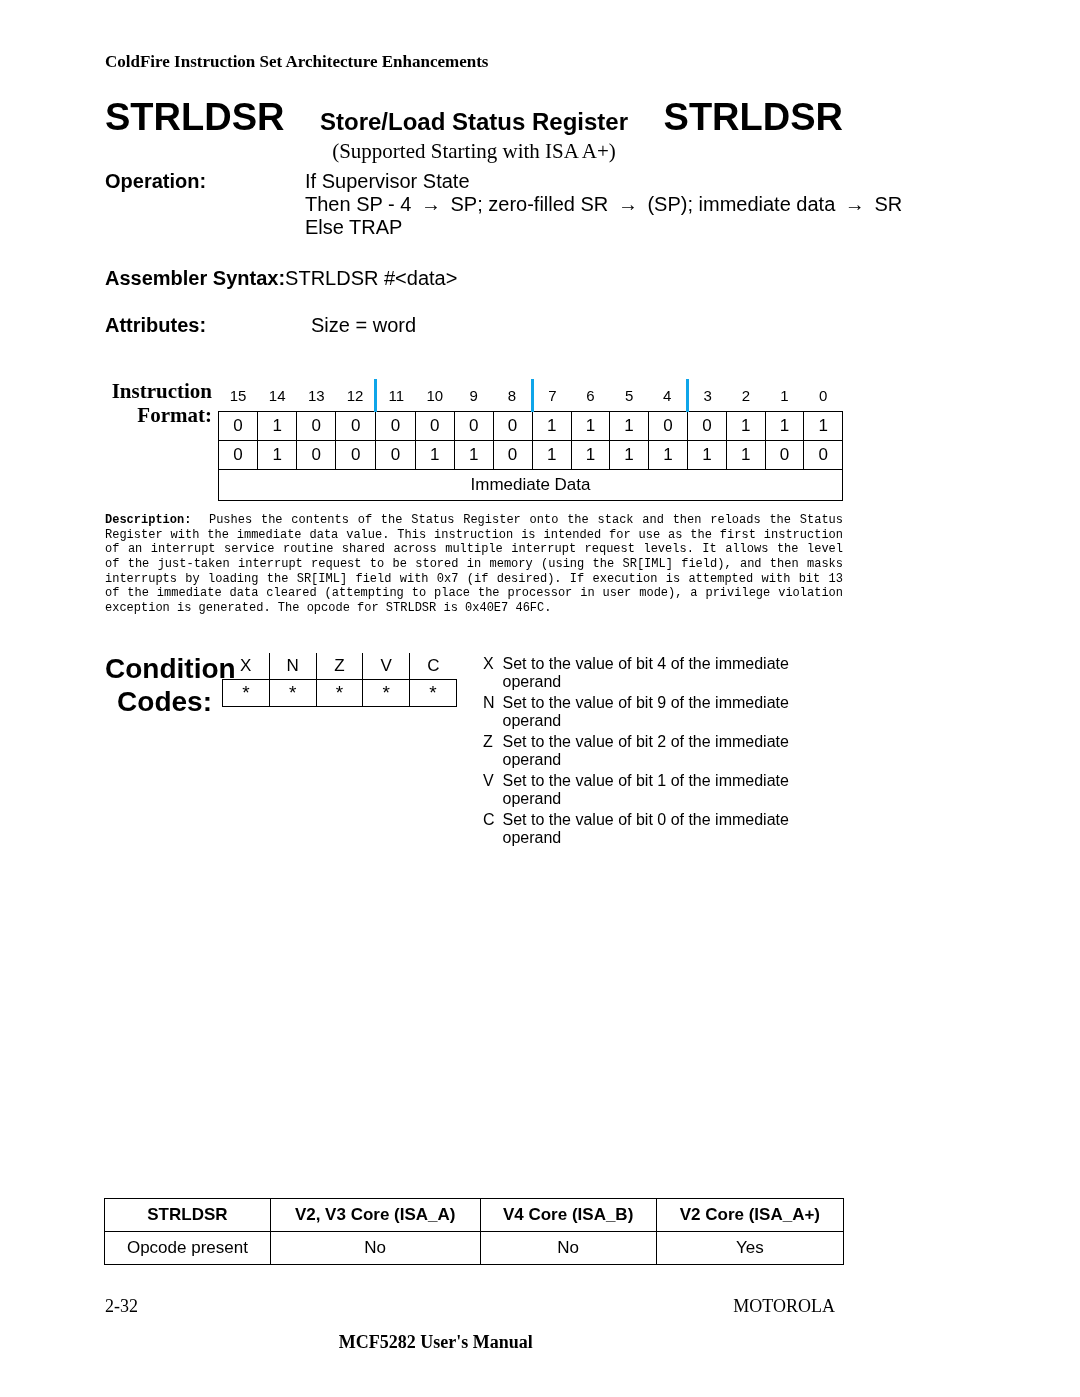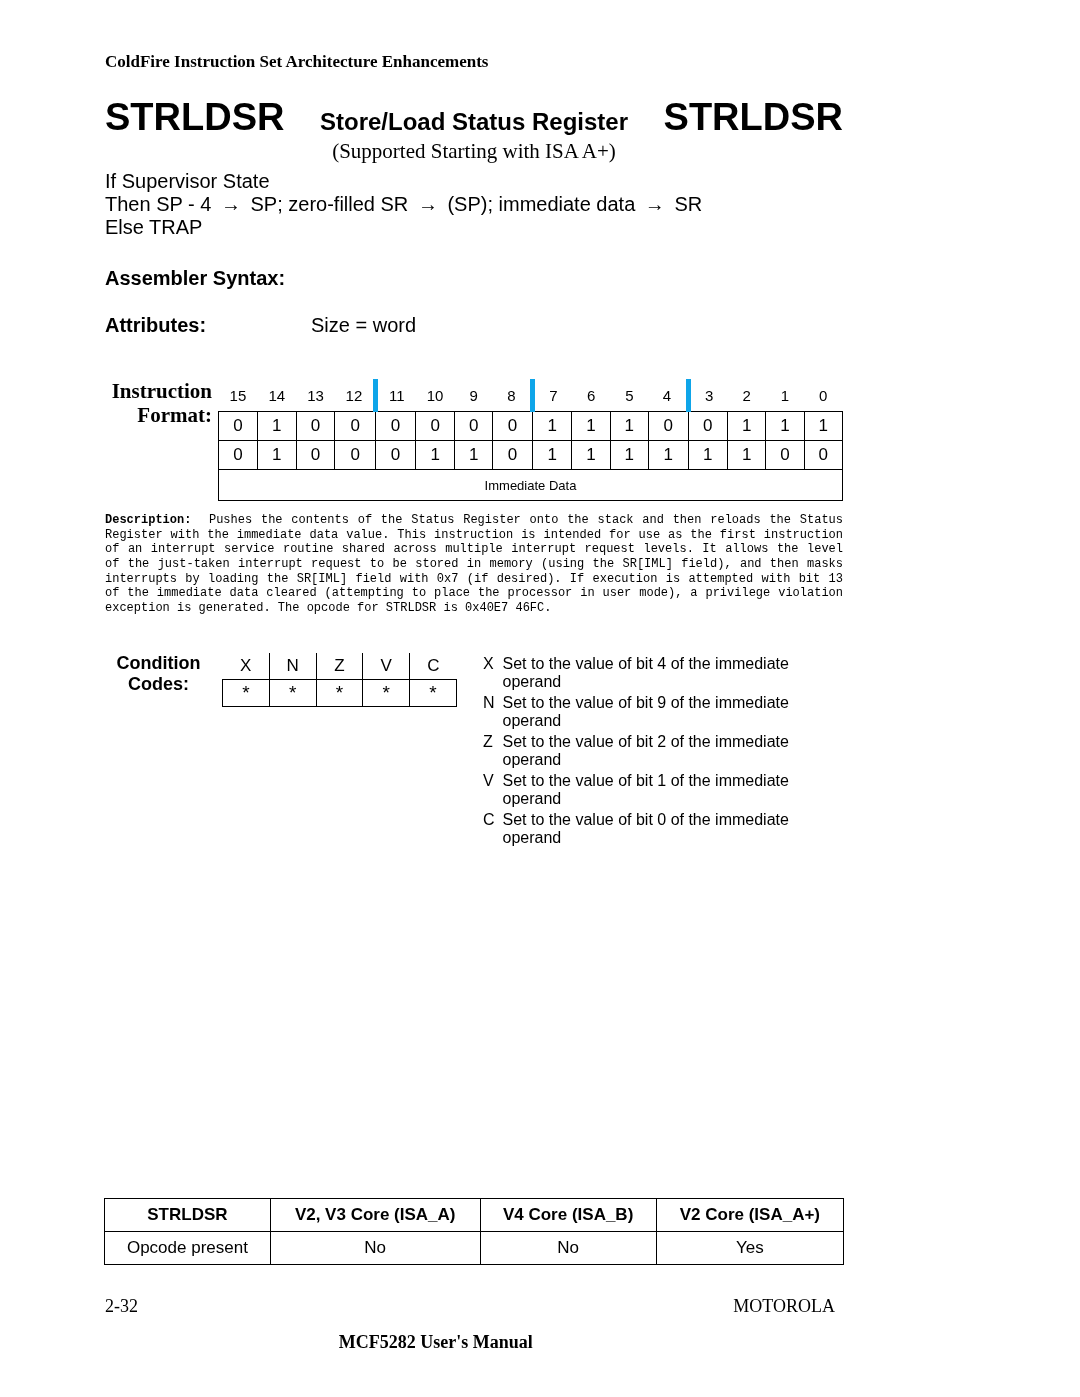--- a/index.html
+++ b/index.html
@@ -98,46 +98,46 @@
     font-size: 17px;
   }
   .fmt-bitnum td {
     font-size: 15px;
     height: 30px;
     vertical-align: middle;
   }
   .bd { border: 1px solid #000; }
   
   .bitnum-cell { border-top: none; border-left: none; }
-  .tick-left { border-left: 5px solid #0ea5e9; }
-  .imm-row td { height: 28px; font-size: 13px; margin-top: 11px; }
+  .tick-left { border-left: 3px solid #0ea5e9; }
+  .imm-row td { height: 28px; font-size: 17px; margin-top: 11px; }
 
   
   .desc {
     font-family: Liberation Mono, monospace;
     font-size: 12px;
     margin-top: 12px;
     line-height: 1.22;
     text-align: justify;
   }
 
   
   .cc-row {
     display: flex;
     align-items: flex-start;
     margin-top: 38px;
   }
   .cc-label {
     font-family: Arial, Helvetica, sans-serif;
     font-weight: bold;
-    font-size: 18px;
+    font-size: 28px;
     width: 107px;
     flex: 0 0 107px;
     line-height: 1.15;
-    text-align: center;
+    text-align: right;
     padding-right: 10px;
   }
   .cc-table {
     border-collapse: collapse;
     font-family: Arial, Helvetica, sans-serif;
   }
   .cc-table td {
     width: 46px;
     height: 24px;
     text-align: center;
@@ -195,31 +195,33 @@
   <div class="title-row">
     <div class="title-flex">
       <span class="big-title">STRLDSR</span>
       <span class="mid-title">Store/Load Status Register</span>
       <span class="big-title">STRLDSR</span>
     </div>
     <div class="subtitle">(Supported Starting with ISA A+)</div>
   </div>
 
   <div class="sect">
+    <div class="sect-label">Operation:</div>
     <div class="sect-body">
       <div class="op-line">If Supervisor State</div>
       <div class="op-line">
         <span>Then SP - 4 </span><span class="arrow">→</span><span> SP; zero-filled SR </span><span class="arrow">→</span><span> (SP); immediate data </span><span class="arrow">→</span><span> SR</span>
       </div>
       <div class="op-line">Else TRAP</div>
     </div>
   </div>
 
   <div class="sect" style="margin-top:28px;align-items:center;">
     <div class="sect-label" style="width:auto;flex-basis:auto;margin-right:0;">Assembler Syntax:</div>
+    <div class="sect-body">STRLDSR #&lt;data&gt;</div>
   </div>
 
   <div class="sect" style="margin-top:24px;gap:6px;">
     <div class="sect-label">Attributes:</div>
     <div class="sect-body">Size = word</div>
   </div>
 
   <div class="fmt-row">
     <div class="fmt-label">
       <span>Instruction</span><br>

